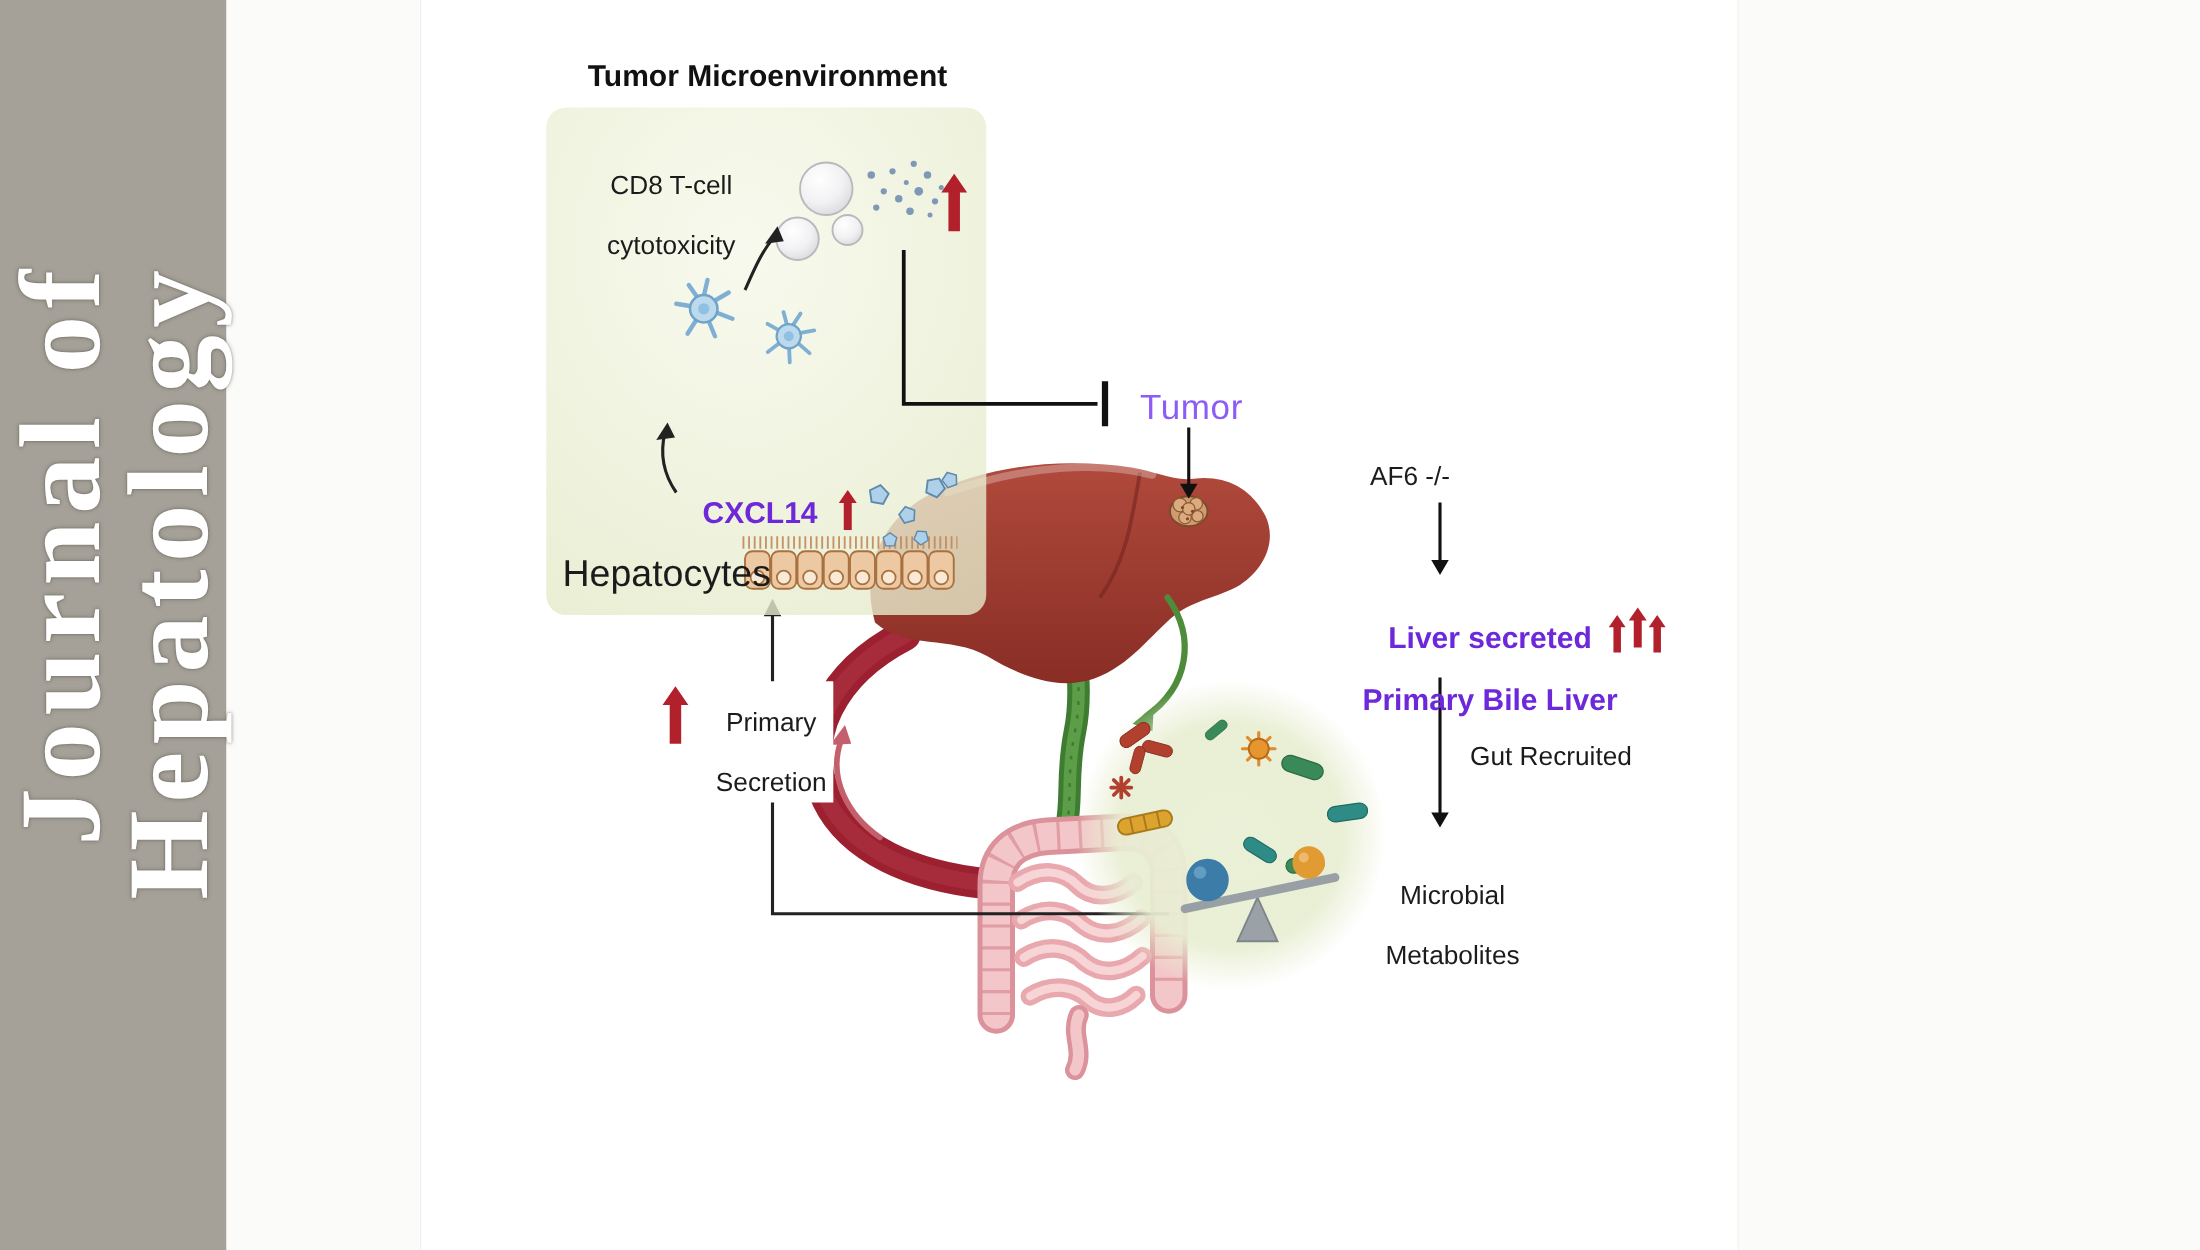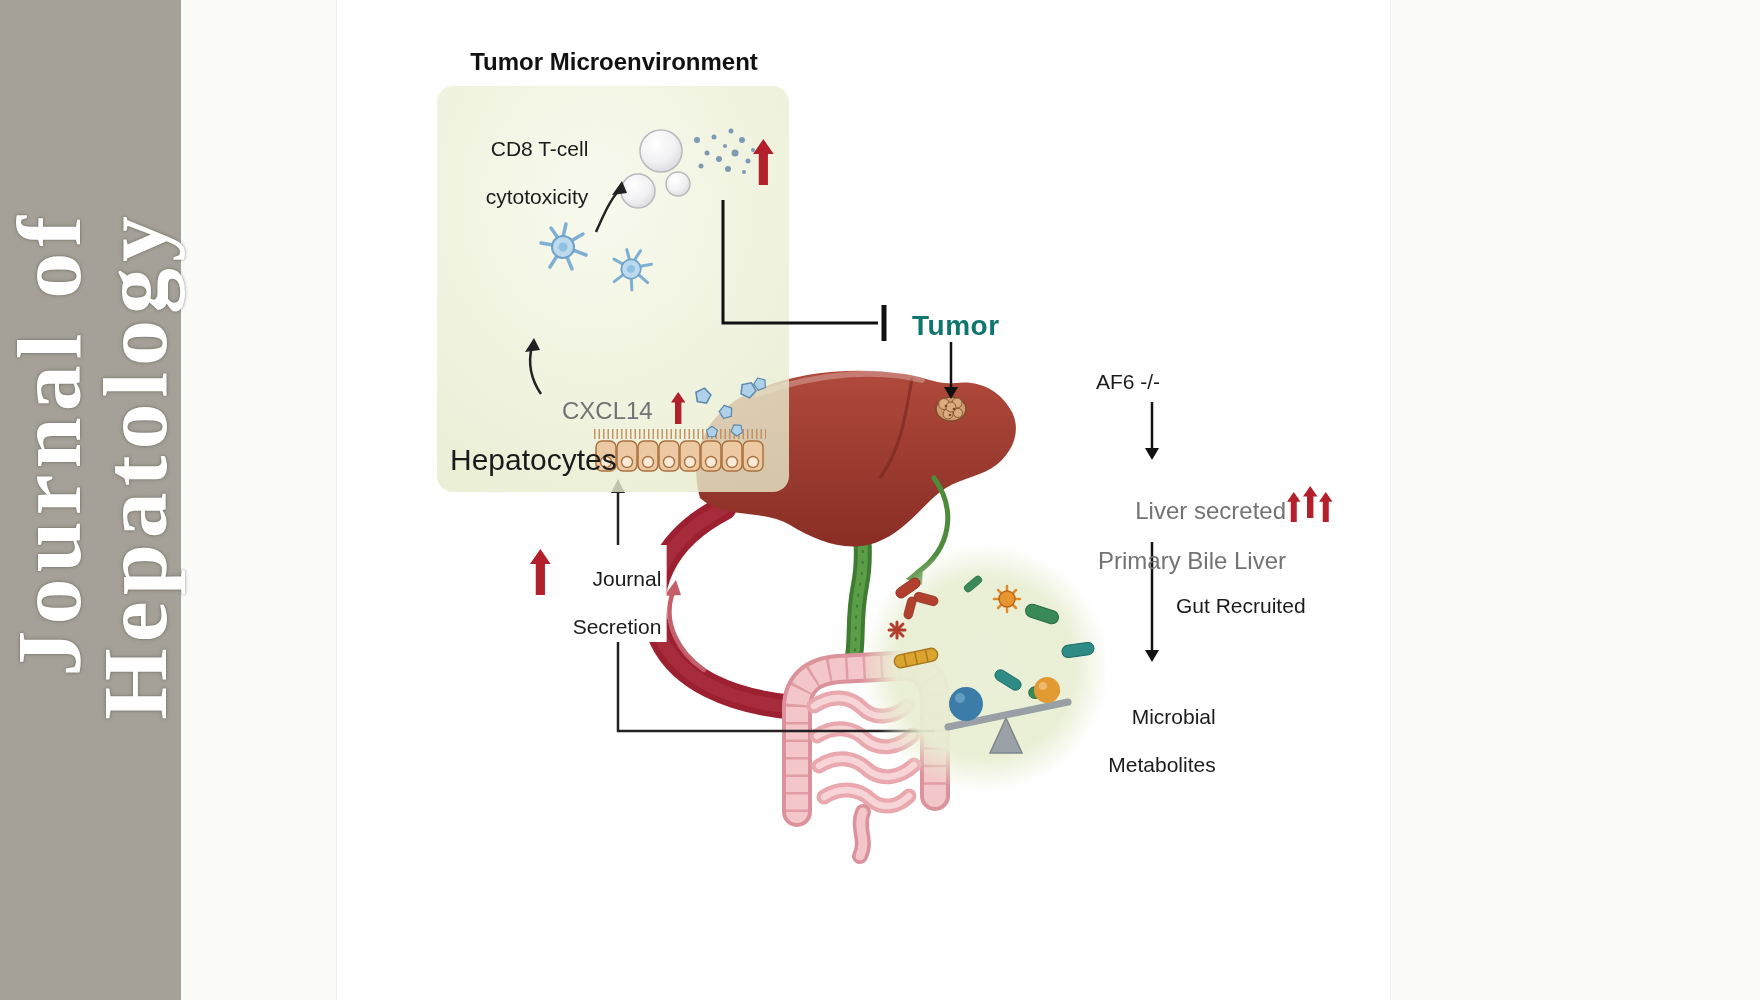--- a/index.html
+++ b/index.html
@@ -13,24 +13,24 @@
     text-align:right;padding-right:210px;box-sizing:border-box;
     color:#ffffff;font-family:"Liberation Serif",serif;font-weight:700;
     font-size:92px;line-height:86px;letter-spacing:6px;
     text-shadow:0 0 2px rgba(60,55,45,.5),0 0 4px rgba(60,55,45,.25);}
   
   .card{position:absolute;left:337px;top:0;width:1053px;height:1000px;background:#ffffff;
         box-shadow:0 0 0 1px rgba(0,0,0,0.045);}
   svg.scene{position:absolute;left:0;top:0;}
   
   .lbl{position:absolute;color:#1b1b1b;font-size:21px;line-height:1.36;white-space:nowrap;}
-  .lbl.center{transform:translateX(-50%);text-align:right;}
+  .lbl.center{transform:translateX(-50%);text-align:center;}
   .lbl.title{font-size:24px;font-weight:700;color:#111;}
-  .lbl.redbold{color:#737373;font-weight:400;font-size:24px;}
-  .lbl.tumor{color:#0f766e;font-weight:700;font-size:28px;letter-spacing:.5px;}
+  .lbl.redbold{color:#6d28d9;font-weight:700;font-size:24px;}
+  .lbl.tumor{color:#8b5cf6;font-weight:400;font-size:28px;letter-spacing:.5px;}
   .lbl.hep{font-size:30px;}
   .lbl.whitebg{background:#ffffff;padding:1px 5px;}
   .lbl span{display:block;margin-top:19px;}
 </style>
 </head>
 <body>
 
 <div class="stage">
 
   <div class="band">
@@ -298,21 +298,21 @@
   </div>
 
 
   <div class="lbl redbold" style="left:562px;top:395px">CXCL14</div>
 
   <div class="lbl hep" style="left:450px;top:440px">Hepatocytes</div>
 
   <div class="lbl tumor" style="left:912px;top:307px">Tumor</div>
 
   <div class="lbl center whitebg" style="left:617px;top:545px">
-    <span>Journal</span>
+    <span>Primary</span>
     <span>Secretion</span>
   </div>
 
   <div class="lbl center" style="left:1128px;top:368px">AF6 -/-</div>
 
   <div class="lbl redbold center" style="left:1192px;top:476px;line-height:1.3">
     <span>Liver secreted</span>
     <span>Primary Bile Liver</span>
   </div>
 

